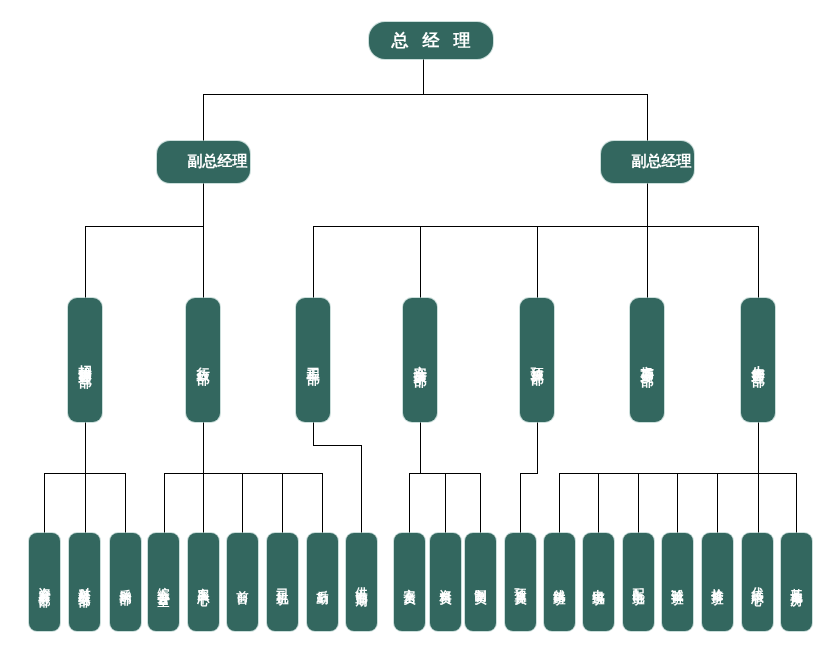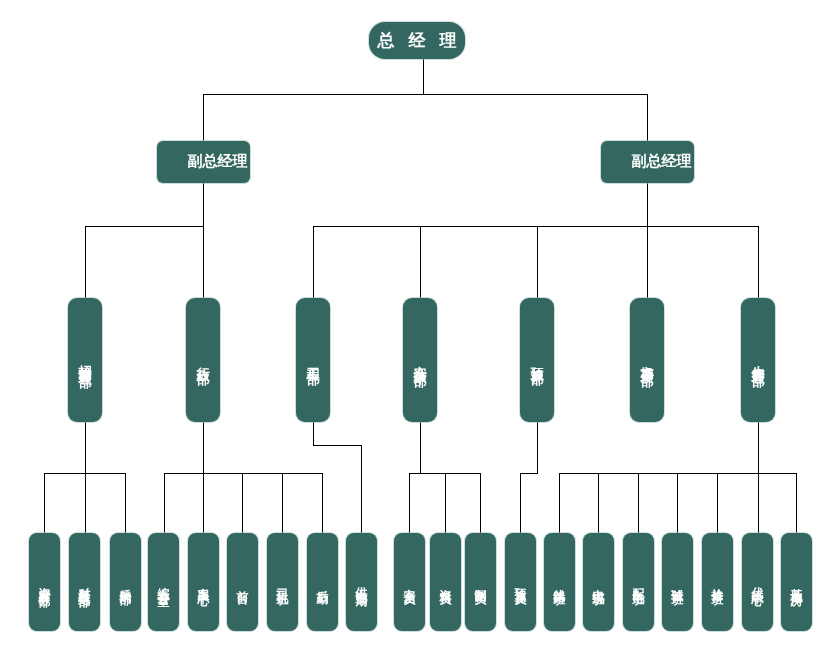--- a/index.html
+++ b/index.html
@@ -39,21 +39,21 @@
     box-shadow: 0 0 0 1px rgba(160,195,190,0.55);
   }
   .node.root {
     border-radius: 16px;
     font-size: 17px;
     font-weight: bold;
     letter-spacing: 4px;
     text-indent: 4px;
   }
   .node.vp {
-    border-radius: 6px;
+    border-radius: 13px;
     font-size: 15px;
     font-weight: bold;
     letter-spacing: 0px;
     padding-left: 28px;
   }
   .node.dept {
     border-radius: 9px;
     font-size: 13px;
     font-weight: bold;
     writing-mode: vertical-rl;
@@ -128,21 +128,21 @@
   <div class="conn v" style="left:758px; top:421px; height:52px;"></div>
   <div class="conn h" style="left:559px; top:473px; width:237px;"></div>
   <div class="conn v" style="left:559px; top:473px; height:60px;"></div>
   <div class="conn v" style="left:598px; top:473px; height:60px;"></div>
   <div class="conn v" style="left:638px; top:473px; height:60px;"></div>
   <div class="conn v" style="left:677px; top:473px; height:60px;"></div>
   <div class="conn v" style="left:717px; top:473px; height:60px;"></div>
   <div class="conn v" style="left:758px; top:473px; height:60px;"></div>
   <div class="conn v" style="left:796px; top:473px; height:60px;"></div>
 
-  <div class="node root" style="left:369px; top:22px; width:96px; height:37px;">
+  <div class="node root" style="left:369px; top:22px; width:124px; height:37px;">
     <span class="txt">总 经 理</span>
   </div>
 
   <div class="node vp" style="left:157px; top:141px; width:93px; height:42px;">
     <span class="txt">副总经理</span>
   </div>
   <div class="node vp" style="left:601px; top:141px; width:93px; height:42px;">
     <span class="txt">副总经理</span>
   </div>
 

